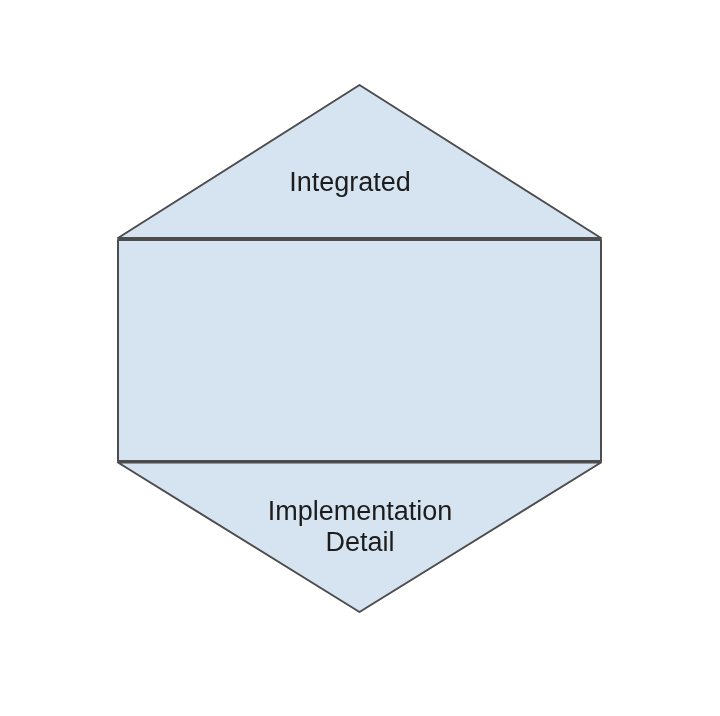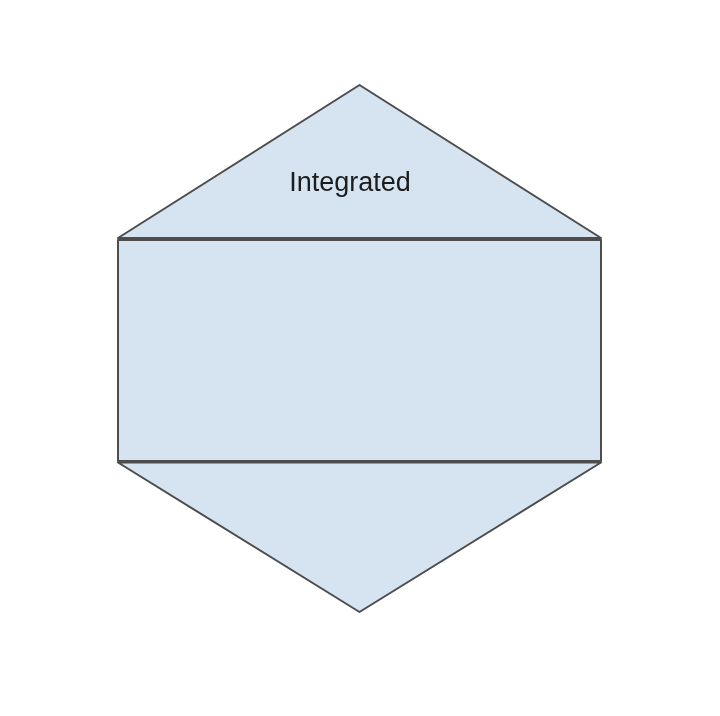--- a/index.html
+++ b/index.html
@@ -61,14 +61,15 @@
     <polygon points="118,238 359.5,85 601,238" fill="#d6e4f2"></polygon>
 
     <polygon points="118,240 601,240 601,461 118,461" fill="#d6e4f2"></polygon>
 
     <polygon points="118,462.5 601,462.5 359.5,612" fill="#d6e4f2"></polygon>
   </svg>
 
   <div class="shape-label label-integrated">Integrated</div>
 
 
+  <div class="shape-label label-implementation-detail">Implementation Detail</div>
 
 </div>
 
 </body></html>

